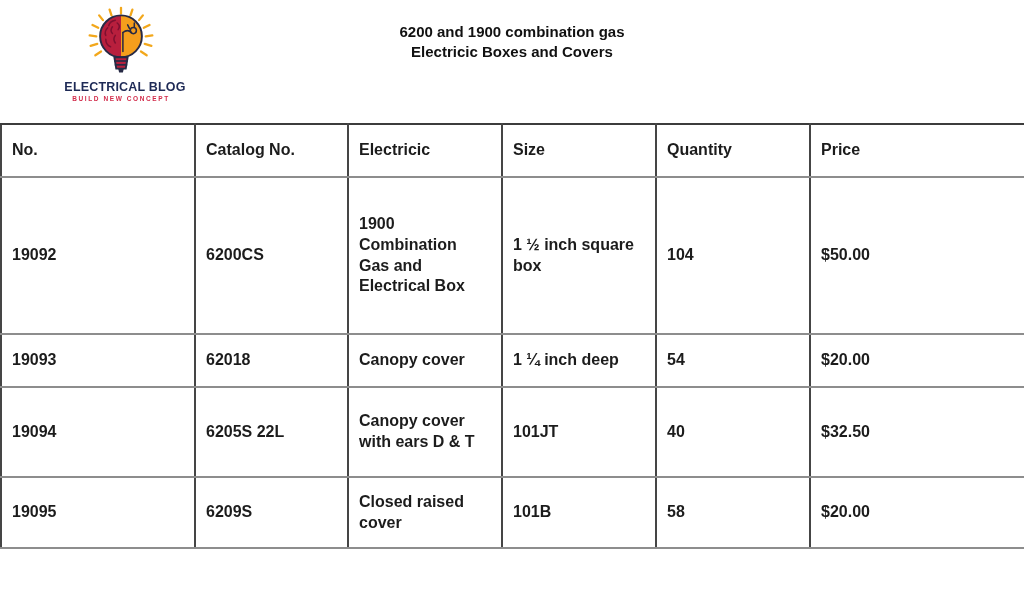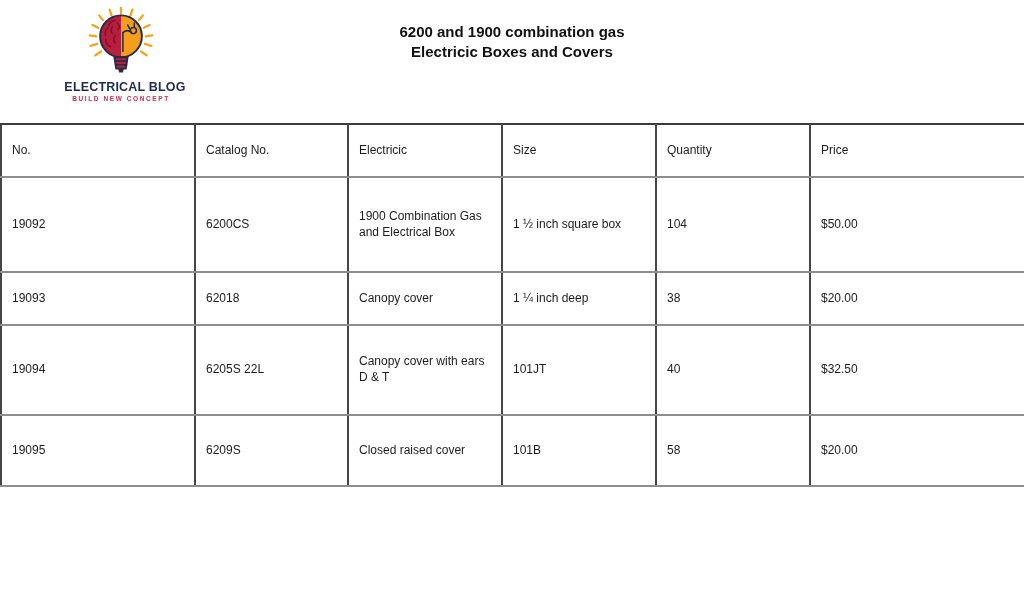--- a/index.html
+++ b/index.html
@@ -49,31 +49,31 @@
   table.parts {
     position: absolute;
     left: 0; top: 123px;
     width: 1024px;
     border-collapse: collapse;
     table-layout: fixed;
   }
   table.parts th, table.parts td {
     border: 2px solid;
     border-color: #8d8d8d #454545; 
-    font-size: 12px;
-    font-weight: 400;
+    font-size: 16px;
+    font-weight: 700;
     color: #1c1c1c;
     text-align: left;
     vertical-align: middle;
     padding: 4px 10px 4px 10px;
     line-height: 1.3;
     background: #ffffff;
   }
   table.parts thead th { border-top-color: #3c3c3c; height: 53px; }
-  table.parts tbody tr:nth-child(1) td { height: 95px; }
+  table.parts tbody tr:nth-child(1) td { height: 157px; }
   table.parts tbody tr:nth-child(2) td { height: 53px; }
   table.parts tbody tr:nth-child(3) td { height: 90px; }
   table.parts tbody tr:nth-child(4) td { height: 71px; }
   table.parts tbody tr:nth-child(5) td { height: 80px; }
   table.parts th:first-child, table.parts td:first-child { border-left-color: #454545; }
   table.parts th:last-child,  table.parts td:last-child  { border-right-color: #454545; }
 </style>
 </head>
 <body>
 
@@ -158,21 +158,21 @@
     <td>1900 Combination Gas and Electrical Box</td>
     <td>1 ½ inch square box</td>
     <td>104</td>
     <td>$50.00</td>
   </tr>
       <tr>
     <td>19093</td>
     <td>62018</td>
     <td>Canopy cover</td>
     <td>1 ¼ inch deep</td>
-    <td>38</td>
+    <td>54</td>
     <td>$20.00</td>
   </tr>
       <tr>
     <td>19094</td>
     <td>6205S 22L</td>
     <td>Canopy cover with ears D &amp; T</td>
     <td>101JT</td>
     <td>40</td>
     <td>$32.50</td>
   </tr>

